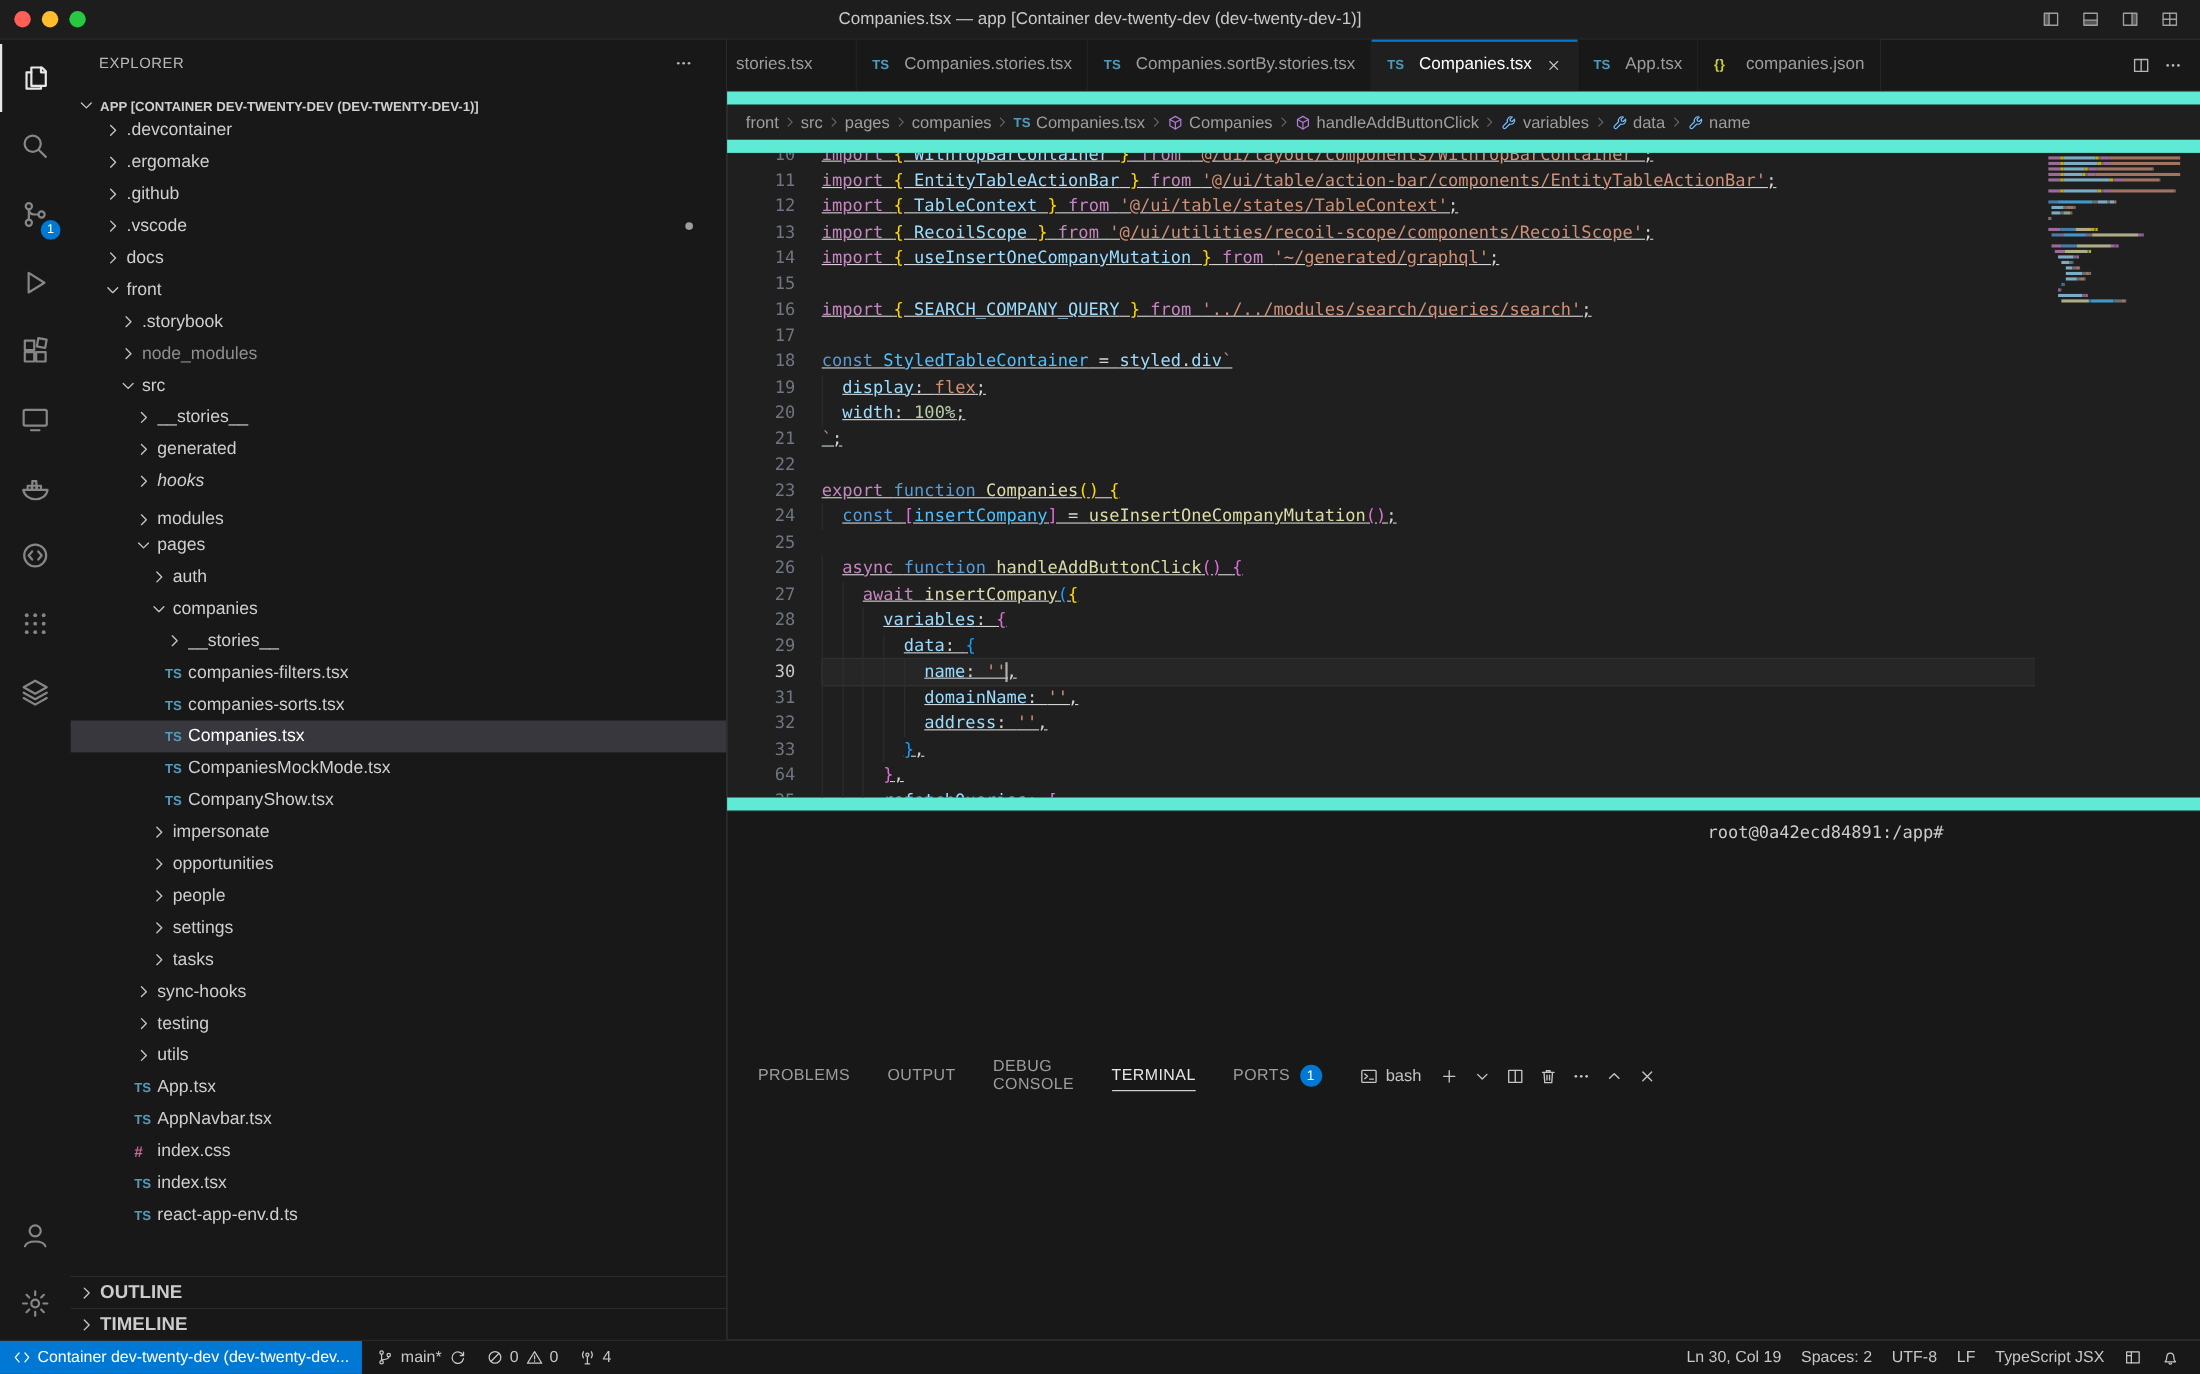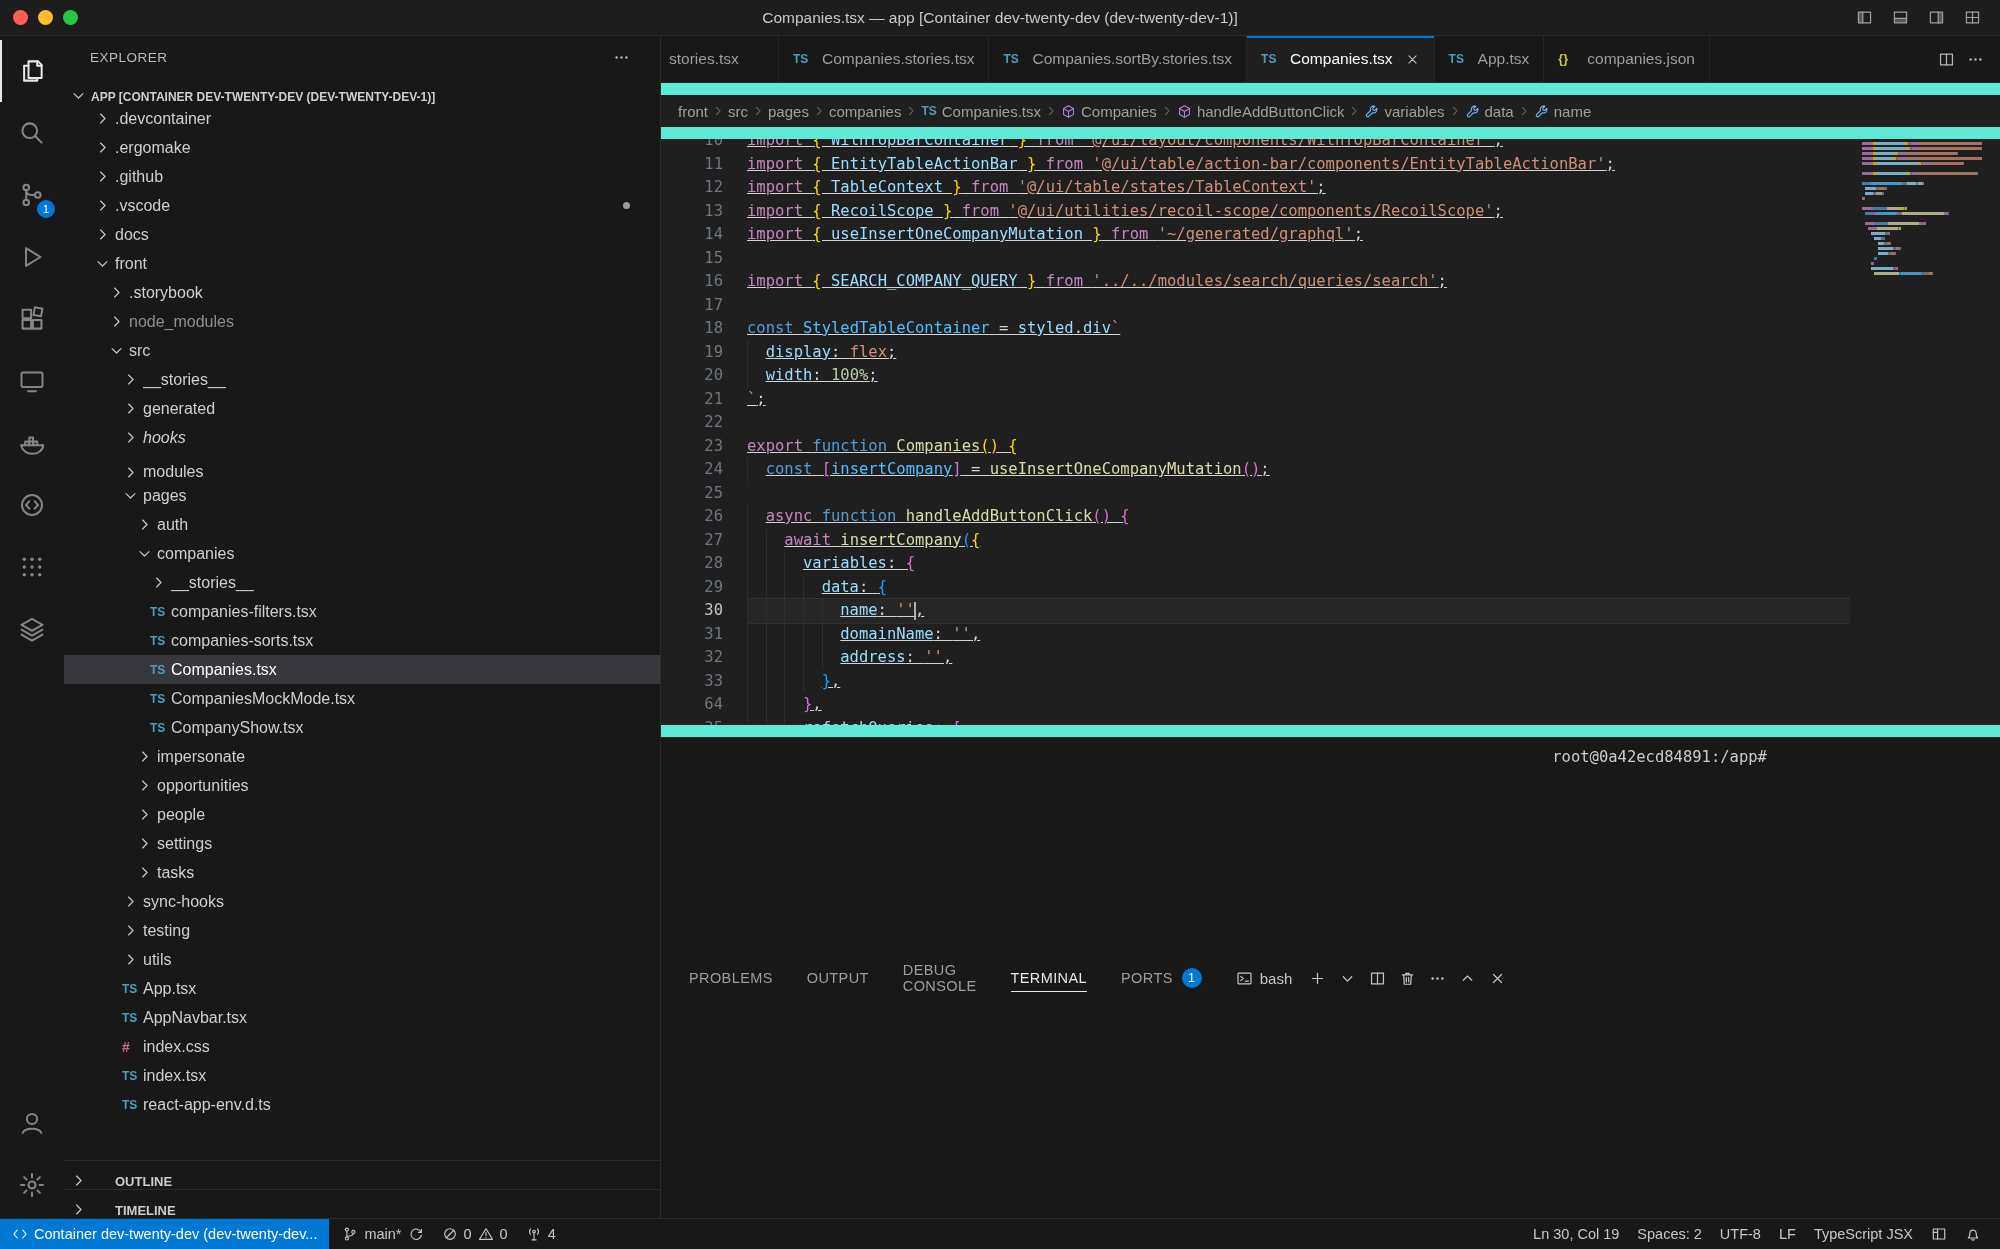--- a/index.html
+++ b/index.html
@@ -42,22 +42,22 @@
   .trow{display:flex;align-items:center;height:29px;color:#cfcfcf;white-space:nowrap;cursor:pointer;}
   .trow.sel{background:#37373d;color:#fff;}
   .trow.dim .tlabel{color:#8f8f8f;}
   .fbadge{width:21px;flex:0 0 21px;font-weight:700;font-size:12px;font-family:"Liberation Sans",sans-serif;}
   .fbadge.ts{color:#519aba;}
   .fbadge.css{color:#cc6699;font-size:14px;}
   .fbadge.json{color:#cbcb41;font-size:12.5px;}
   .tlabel{overflow:hidden;text-overflow:ellipsis;}
   .mdot{width:7px;height:7px;border-radius:50%;background:#9d9d9d;margin-left:auto;margin-right:30px;flex:0 0 7px;}
   .sb-bottom{flex:0 0 auto;}
-  .sb-sec{display:flex;align-items:flex-end;height:29px;font-weight:700;font-size:13px;color:#cccccc;
-    padding-left:6px;border-top:1px solid #2b2b2b;cursor:pointer;gap:24px;}
+  .sb-sec{display:flex;align-items:center;height:29px;font-weight:700;font-size:17px;color:#cccccc;
+    padding-left:6px;border-top:1px solid #2b2b2b;cursor:pointer;}
 
   
   .editor-col{flex:1;display:flex;flex-direction:column;min-width:0;background:#5eead4;gap:12px;}
 
   .tabbar{flex:0 0 47px;height:47px;background:#181818;display:flex;align-items:stretch;border-bottom:1px solid #252525;}
   .tabs{display:flex;}
   .tab{display:flex;align-items:center;padding:0 14px;border-right:1px solid #252525;color:#9d9d9d;
     font-size:15.5px;gap:8px;background:#181818;position:relative;cursor:pointer;white-space:nowrap;}
   .tab.clipped{width:118px;overflow:hidden;padding-left:8px;}
   .tab.active{background:#1f1f1f;color:#fff;}

